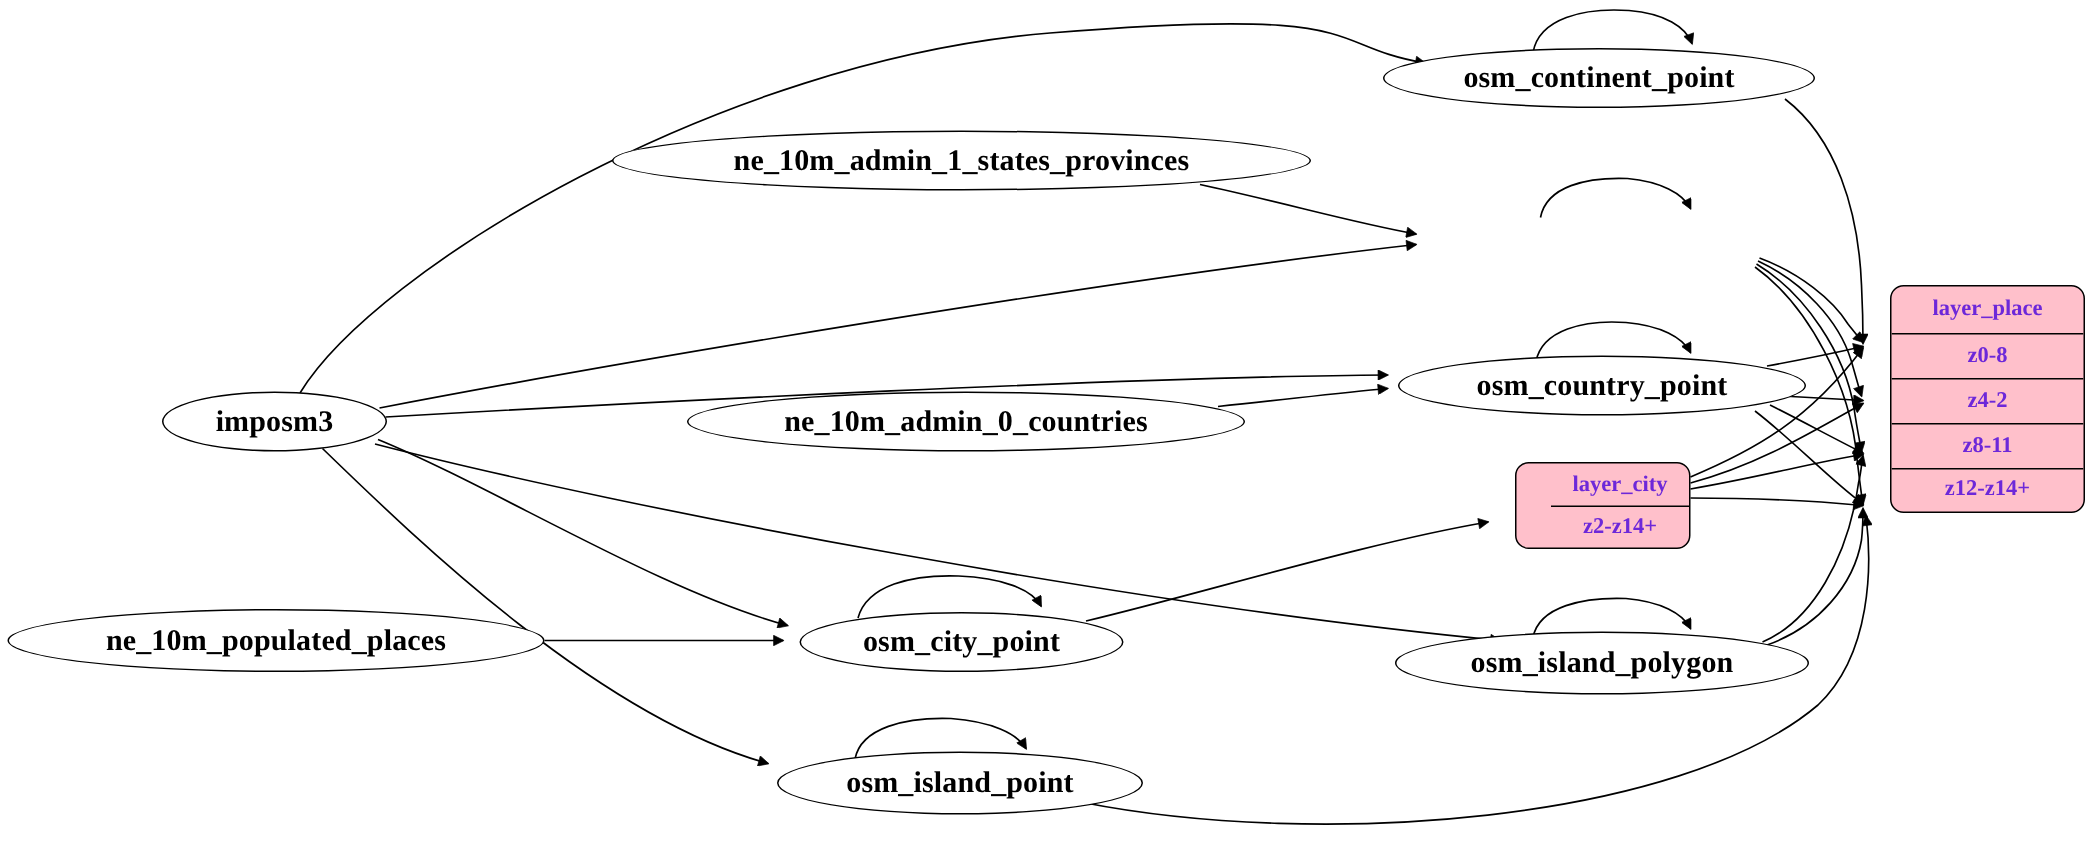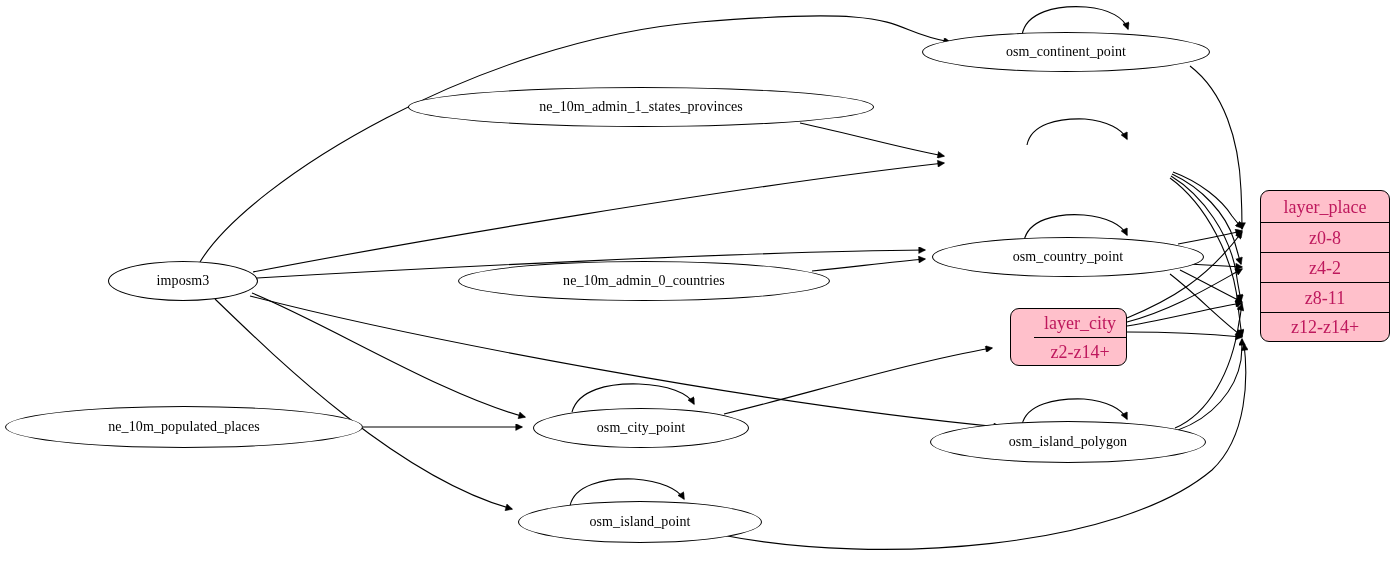--- a/index.html
+++ b/index.html
@@ -39,41 +39,43 @@
     border: 1.1px solid #000000;
     border-radius: 50%;
     background: #ffffff;
     display: flex;
     align-items: center;
     justify-content: center;
     color: #000000;
     white-space: nowrap;
   }
   .node-ellipse .node-label {
-    font-size: 14px;
+    font-size: 20px;
     line-height: 1;
     letter-spacing: 0.1px;
+    font-weight: bold;
   }
   .record-node {
     position: absolute;
     box-sizing: border-box;
     border: 1.4px solid #000000;
     border-radius: 9px;
     background: #ffc0cb;
     overflow: hidden;
   }
   .record-node .rec-row {
     box-sizing: border-box;
     display: flex;
     align-items: center;
     justify-content: center;
-    color: #be185d;
-    font-size: 18px;
+    color: #6d28d9;
+    font-size: 15px;
     line-height: 1;
     white-space: nowrap;
+    font-weight: bold;
   }
   .record-node .rec-row + .rec-row {
     border-top: 1.4px solid #000000;
   }
 </style>
 </head>
 <body>
 
 <div id="canvas">
 

